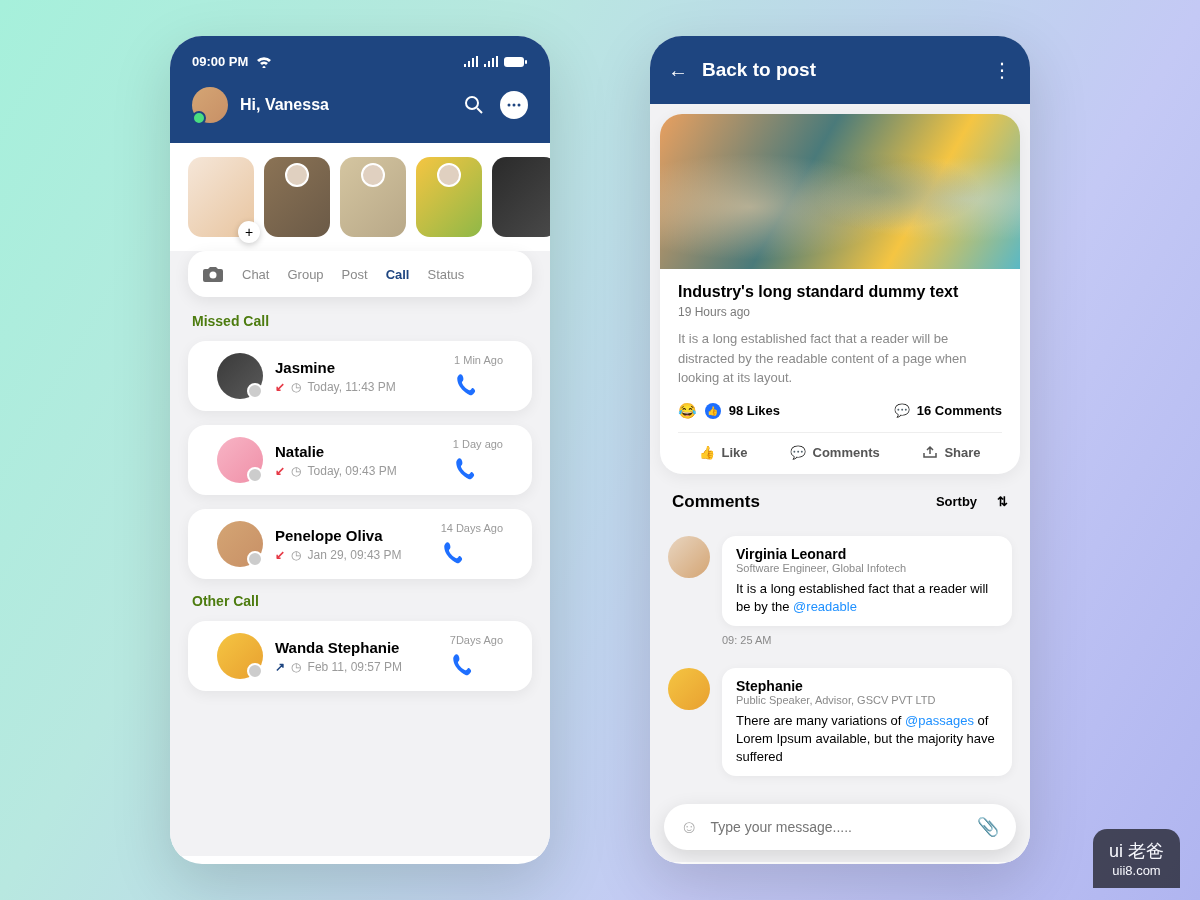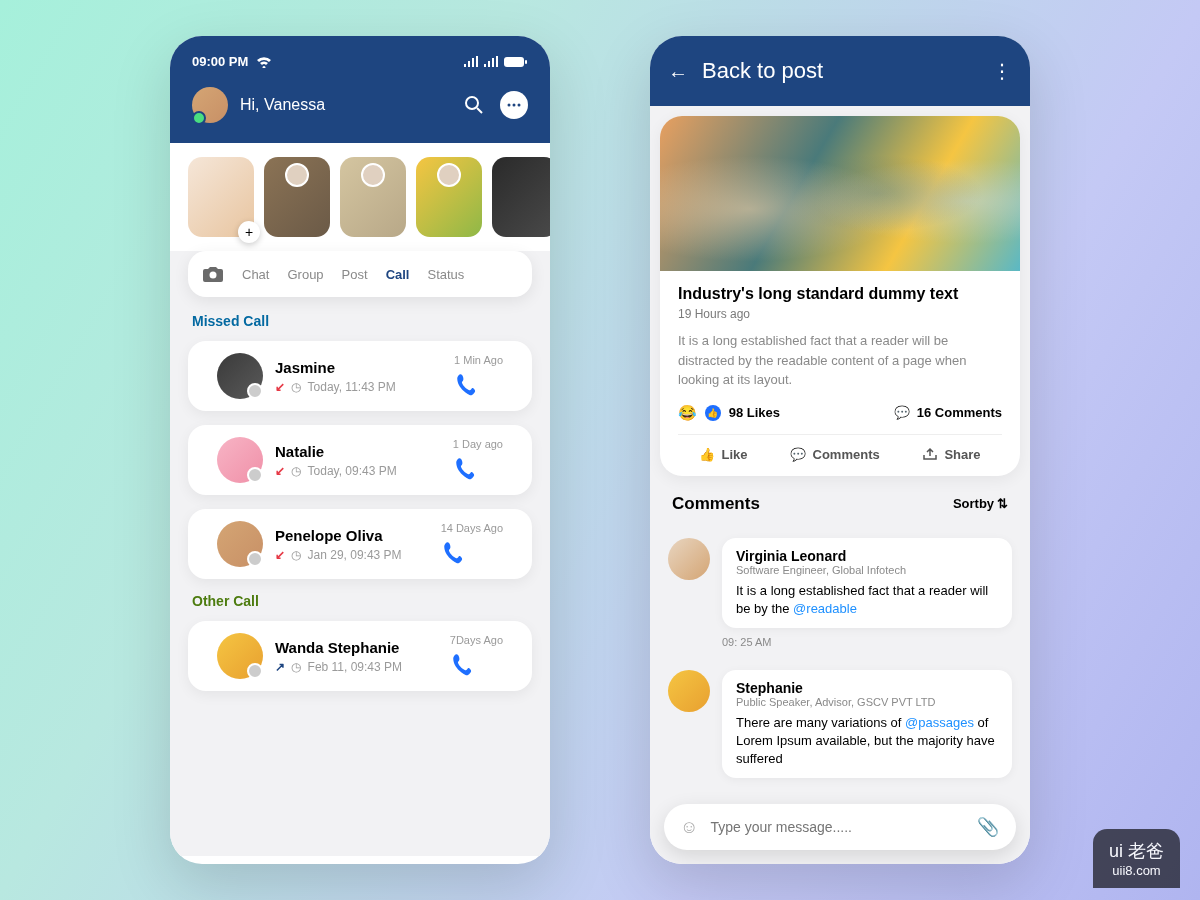--- a/index.html
+++ b/index.html
@@ -4,74 +4,74 @@
 <style>
 *{box-sizing:border-box;margin:0;padding:0;font-family:-apple-system,BlinkMacSystemFont,'Segoe UI',sans-serif}
 body{width:1200px;height:900px;background:linear-gradient(120deg,#a6f0db 0%,#b8e8e0 30%,#c4c9f5 70%,#b0b5f0 100%);display:flex;align-items:center;justify-content:center;gap:100px;position:relative}
 .phone{width:380px;height:828px;background:#fff;border-radius:32px;overflow:hidden;box-shadow:0 20px 60px rgba(0,0,0,0.15);position:relative}
 .p1-head{background:#1e4580;color:#fff;padding:18px 22px 20px}
 .statusbar{display:flex;justify-content:space-between;align-items:center;font-size:13px;font-weight:600;margin-bottom:18px}
 .sb-right{display:flex;gap:6px;align-items:center}
 .userrow{display:flex;align-items:center;gap:12px}
 .avatar{width:36px;height:36px;border-radius:50%;background:linear-gradient(135deg,#d4a574,#c89066);position:relative}
 .avatar::after{content:'';position:absolute;bottom:-2px;left:0;width:10px;height:10px;background:#4ade80;border-radius:50%;border:2px solid #1e4580}
-.hello{font-weight:400;font-size:16px;flex:1}
+.hello{font-weight:700;font-size:16px;flex:1}
 .iconbtn{width:28px;height:28px;display:flex;align-items:center;justify-content:center;cursor:pointer}
 .morebtn{width:28px;height:28px;background:#fff;border-radius:50%;display:flex;align-items:center;justify-content:center;cursor:pointer}
 .stories{display:flex;gap:10px;padding:14px 18px 14px;overflow:hidden;background:#fff}
 .story{width:66px;height:80px;border-radius:14px;flex-shrink:0;position:relative}
 .story1{background:linear-gradient(135deg,#f5e6d8,#e8c5a0)}
 .story2{background:linear-gradient(135deg,#8b7355,#6b5a47)}
 .story3{background:linear-gradient(135deg,#d4c5a0,#b8a888)}
 .story4{background:linear-gradient(135deg,#f5c542,#8fb847)}
 .story5{background:linear-gradient(135deg,#2a2a2a,#4a4a4a)}
 .addbtn{position:absolute;bottom:-6px;right:-6px;width:22px;height:22px;background:#fff;border-radius:50%;display:flex;align-items:center;justify-content:center;font-size:14px;box-shadow:0 2px 6px rgba(0,0,0,0.2)}
 .story-av{position:absolute;top:6px;left:50%;transform:translateX(-50%);width:24px;height:24px;background:#e0d0c0;border-radius:50%;border:2px solid #fff}
 .tabs{background:#fff;border-radius:18px;margin:0 18px 16px;padding:14px 14px;display:flex;align-items:center;gap:18px;box-shadow:0 4px 16px rgba(0,0,0,0.08)}
 .tab{font-size:13px;color:#8a8a8a;cursor:pointer}
 .tab.active{color:#1e4580;font-weight:700}
-.section-h{font-size:14px;font-weight:700;color:#0369a1;padding:0 22px 12px}
+.section-h{font-size:14px;font-weight:700;color:#4d7c0f;padding:0 22px 12px}
 .section-h.blue{color:#4d7c0f}
 .card{background:#fff;border-radius:18px;margin:0 18px 14px;padding:12px 29px;display:flex;align-items:center;gap:12px;box-shadow:0 4px 14px rgba(0,0,0,0.06)}
 .cav{width:46px;height:46px;border-radius:50%;flex-shrink:0;position:relative}
 .cav::after{content:'';position:absolute;bottom:0;right:0;width:12px;height:12px;background:#ccc;border-radius:50%;border:2px solid #fff}
 .cav1{background:linear-gradient(135deg,#3a3a3a,#5a5a5a)}
 .cav2{background:linear-gradient(135deg,#f7b4c5,#f090a8)}
 .cav3{background:linear-gradient(135deg,#d4a574,#c89066)}
 .cav4{background:linear-gradient(135deg,#f5c542,#e8a030)}
 .cinfo{flex:1}
 .cname{font-weight:700;font-size:15px;margin-bottom:4px}
 .cmeta{display:flex;align-items:center;gap:6px;font-size:12px;color:#9a9a9a}
 .arrow-missed{color:#e63946;font-weight:700}
 .arrow-out{color:#1e4580;font-weight:700}
 .ctime{font-size:11px;color:#9a9a9a;text-align:right}
 .callicon{width:26px;height:26px;margin-top:6px}
 .p1-body{background:#f2f2f4;height:calc(100% - 115px);overflow:hidden}
 
 .p2-head{background:#1e4580;color:#fff;padding:22px 18px;display:flex;align-items:center;gap:14px}
 .back{font-size:20px;cursor:pointer}
-.p2-title{font-weight:400;font-size:22px;flex:1}
+.p2-title{font-weight:700;font-size:19px;flex:1}
 .dots{font-size:20px;cursor:pointer}
 .p2-body{background:#f2f2f4;height:calc(100% - 70px);overflow:hidden}
 .postcard{background:#fff;border-radius:22px;margin:10px;overflow:hidden;box-shadow:0 4px 16px rgba(0,0,0,0.06)}
 .postimg{width:100%;height:155px;background:linear-gradient(120deg,#e8a060 0%,#4a7a7a 40%,#f5c542 70%,#5ab8c5 100%);position:relative}
 .postimg::before{content:'';position:absolute;inset:0;background:radial-gradient(ellipse at 25% 60%,rgba(255,220,180,0.5),transparent 40%),radial-gradient(ellipse at 60% 50%,rgba(80,120,120,0.4),transparent 35%),radial-gradient(ellipse at 85% 55%,rgba(200,220,230,0.5),transparent 35%)}
 .postpad{padding:14px 18px}
 .ptitle{font-weight:700;font-size:16px;margin-bottom:4px}
 .ptime{font-size:12px;color:#7a7a7a;margin-bottom:10px}
 .pdesc{font-size:13px;color:#8a8a8a;line-height:1.5;margin-bottom:14px}
 .prow{display:flex;align-items:center;justify-content:space-between;font-size:13px;margin-bottom:12px}
 .likes{display:flex;align-items:center;gap:8px;font-weight:600}
 .emoji{font-size:15px}
 .comcount{display:flex;align-items:center;gap:6px;font-weight:600}
 .actions{display:flex;justify-content:space-around;border-top:1px solid #eee;padding-top:12px}
 .act{display:flex;align-items:center;gap:6px;font-size:13px;font-weight:600;color:#555;cursor:pointer}
 .comhead{display:flex;justify-content:space-between;align-items:center;padding:8px 22px 12px}
 .comh{font-weight:700;font-size:17px}
-.sortby{font-size:13px;font-weight:600;display:flex;align-items:center;gap:3px;cursor:pointer}
+.sortby{font-size:13px;font-weight:600;display:flex;align-items:center;gap:20px;cursor:pointer}
 .comment{display:flex;gap:12px;padding:12px 18px 6px}
 .cav-sm{width:42px;height:42px;border-radius:50%;flex-shrink:0}
 .cav-a{background:linear-gradient(135deg,#e8d5c0,#d4a574)}
 .cav-b{background:linear-gradient(135deg,#f5c542,#e8a030)}
 .cbubble{background:#fff;border-radius:14px;padding:10px 14px;flex:1;box-shadow:0 2px 10px rgba(0,0,0,0.05)}
 .cuser{font-weight:700;font-size:14px}
 .crole{font-size:11px;color:#8a8a8a;margin-bottom:6px}
 .ctext{font-size:13px;line-height:1.4}
 .mention{color:#1e90ff}
 .ctimestamp{font-size:11px;color:#8a8a8a;padding:2px 0 10px 72px}
@@ -225,21 +225,21 @@
 
     <div class="section-h blue">Other Call</div>
 
     <div class="card">
       <div class="cav cav4"></div>
       <div class="cinfo">
         <div class="cname">Wanda Stephanie</div>
         <div class="cmeta">
             <span class="arrow-out">↗</span>
             <span>◷</span>
-            <span>Feb 11, 09:43 PM</span>
+            <span>Feb 11, 09:57 PM</span>
           </div>
       </div>
       <div>
         <div class="ctime">7Days Ago</div>
         <svg class="callicon" viewBox="0 0 24 24" fill="#1e6fff">
             <path d="M6 2c1 0 2 1 2.5 3s0 3-1 4 2 5 5 7 3 0 4-1 3 1.5 3 2.5-2 4-4 4S3 15 3 6c0-2 2-4 3-4z"></path>
           </svg>
       </div>
     </div>
   </div>

